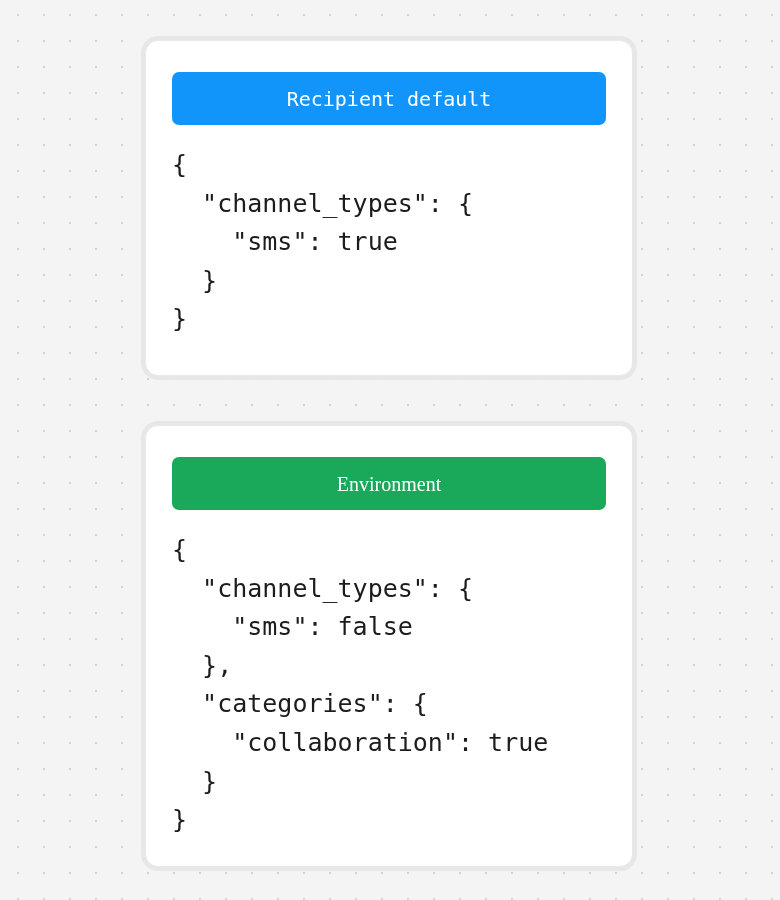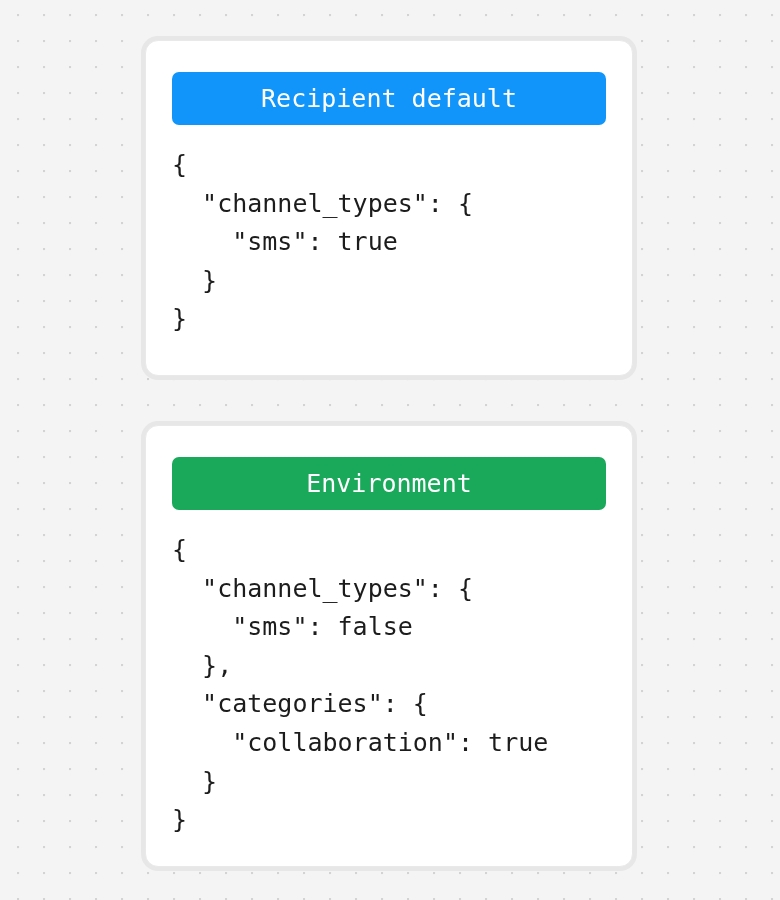--- a/index.html
+++ b/index.html
@@ -46,21 +46,21 @@
 
   
   .card-banner {
     height: 53px;
     border-radius: 7px;
     display: flex;
     align-items: center;
     justify-content: center;
     color: #ffffff;
     font-family: "DejaVu Sans Mono", "Liberation Mono", monospace;
-    font-size: 25px;
+    font-size: 20px;
     line-height: 1;
     letter-spacing: 0px;
     white-space: pre;
     user-select: none;
   }
 
   
   .card-code {
     margin: 0;
     padding: 0;
@@ -87,21 +87,21 @@
 
     <pre class="card-code">{
   "channel_types": {
     "sms": true
   }
 }</pre>
   </div>
 
   <div class="card" id="card-environment">
 
-    <div class="card-banner" style="background-color:#1aa85a;">
+    <div class="card-banner" style="background-color:#1aa85a;font-family:Liberation Serif, serif;">
       <span>Environment</span>
     </div>
 
     <pre class="card-code">{
   "channel_types": {
     "sms": false
   },
   "categories": {
     "collaboration": true
   }

